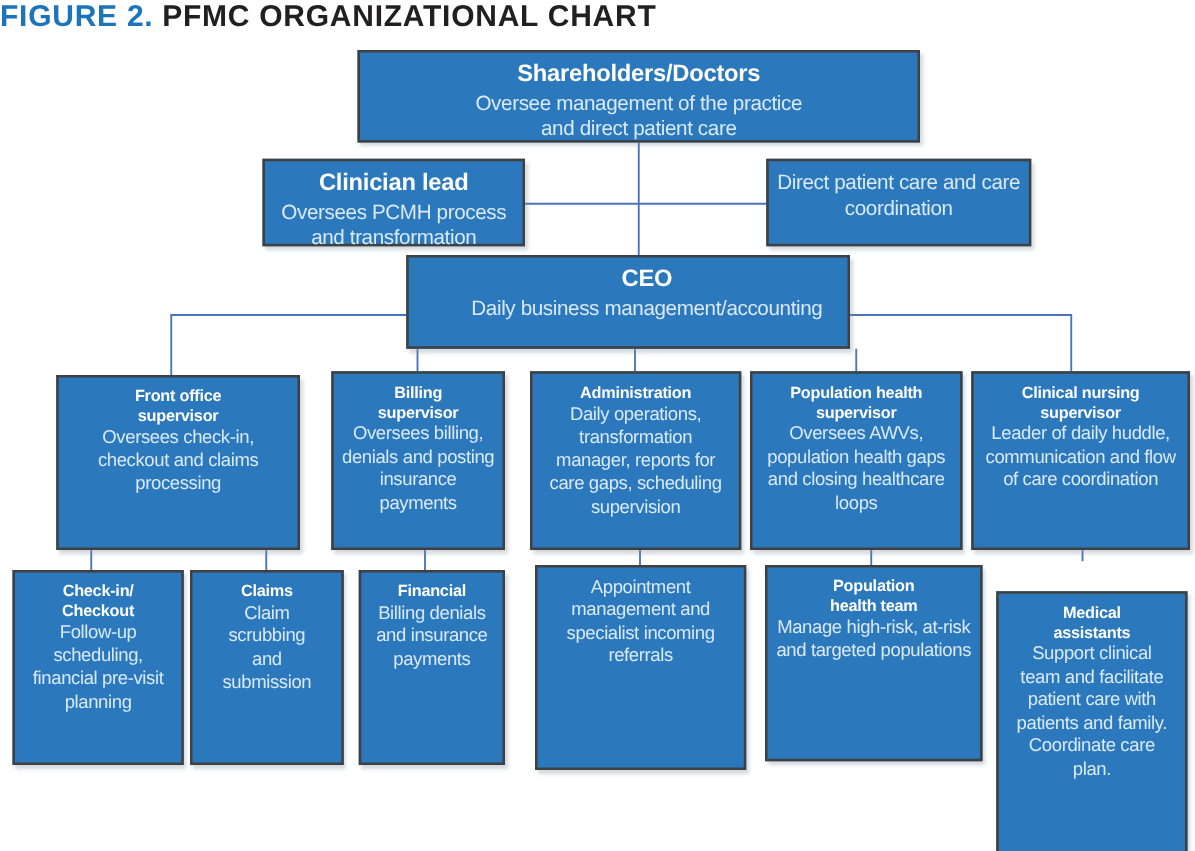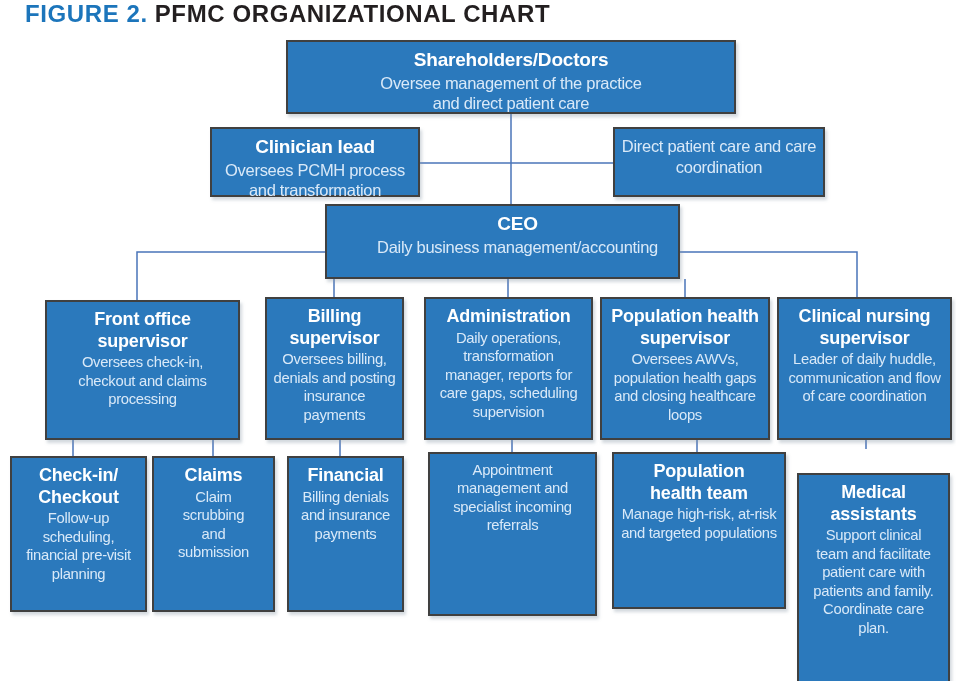--- a/index.html
+++ b/index.html
@@ -12,21 +12,20 @@
     font-family: "Liberation Sans", "DejaVu Sans", sans-serif;
   }
   .fig-title {
     position: absolute;
     left: 0px;
     top: 0px;
     font-size: 24px;
     font-weight: bold;
     letter-spacing: 0.6px;
     white-space: nowrap;
-    padding-left: 25px;
   }
   .fig-label { color: #1c75bb; margin-right: 7px; }
   .fig-text  { color: #231f20; }
 
   svg.connectors {
     position: absolute;
     left: 0; top: 0;
     width: 956px; height: 681px;
   }
   svg.connectors path {
@@ -52,21 +51,21 @@
     letter-spacing: -0.2px;
     margin-bottom: 1px;
   }
   .node .b {
     color: #d9e9f8;
     line-height: 1.25;
     letter-spacing: -0.3px;
   }
   .lg .h { font-size: 19px; }
   .lg .b { font-size: 16.5px; }
-  .sm .h { font-size: 18px; }
+  .sm .h { font-size: 13px; }
   .sm .b { font-size: 14.8px; }
 
   
   #n-shareholders { left: 286px; top: 40px;  width: 450px; height: 74px; }
   #n-clinician    { left: 210px; top: 127px; width: 210px; height: 70px; }
   #n-apps         { left: 613px; top: 127px; width: 212px; height: 70px; }
   #n-ceo          { left: 325px; top: 204px; width: 355px; height: 75px; padding-left: 36px; }
   #n-frontoffice  { left: 45px;  top: 300px; width: 195px; height: 140px; }
   #n-billing      { left: 265px; top: 297px; width: 139px; height: 143px; }
   #n-admin        { left: 424px; top: 297px; width: 169px; height: 143px; }

